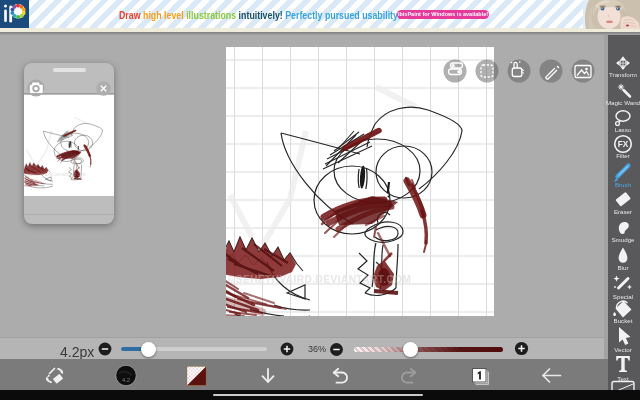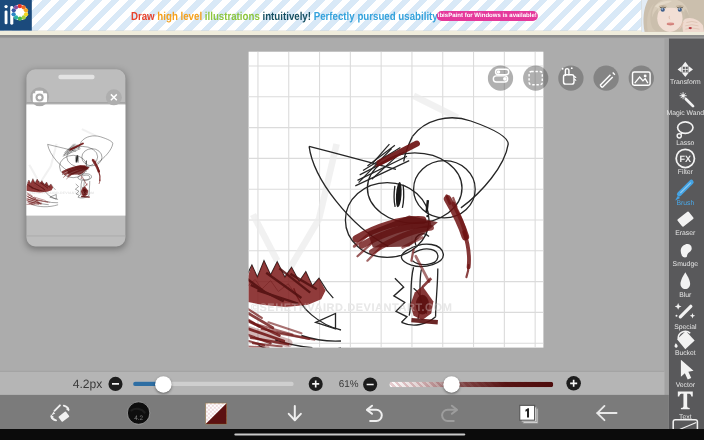--- a/index.html
+++ b/index.html
@@ -308,22 +308,22 @@
   <text x="19" y="317" font-size="6.2" fill="#e6e6e6">Vector</text>
 
   <path d="M12.2,321 H25.8 V325.4 H24.5 C24.2,323.4 23.5,322.9 21.5,322.9 H20.7 V333.8 C20.7,335.3 21.2,335.7 23,335.8 V337 H15 V335.8 C16.8,335.7 17.3,335.3 17.3,333.8 V322.9 H16.5 C14.5,322.9 13.8,323.4 13.5,325.4 H12.2 Z" fill="#f2f2f2"></path>
   <text x="19" y="346" font-size="6.2" fill="#e6e6e6">Text</text>
 
   <rect x="8" y="346.5" width="22" height="13" rx="2" stroke="#f2f2f2" stroke-width="1.4" fill="none"></rect>
   <path d="M9,357.5 L29,349" stroke="#f2f2f2" stroke-width="1" fill="none"></path>
 </svg>
 
 <div class="abs" style="left:0;top:337px;width:604px;height:22px;background:#b5b5b5;border-top:1px solid #a0a0a0;"></div>
-<div class="abs" style="left:60px;top:344px;width:33px;text-align:right;font-size:11px;color:#3a3a3a;">4.2px</div>
-<div class="abs" style="left:296px;top:344px;width:30px;text-align:right;font-size:9px;color:#3a3a3a;">61%</div>
+<div class="abs" style="left:60px;top:344px;width:33px;text-align:right;font-size:14px;color:#3a3a3a;">4.2px</div>
+<div class="abs" style="left:296px;top:344px;width:30px;text-align:right;font-size:9px;color:#3a3a3a;">36%</div>
 
 <div class="abs" style="left:121px;top:346.8px;width:146px;height:4.4px;border-radius:2.2px;background:#cfcfcf;"></div>
 <div class="abs" style="left:121px;top:346.8px;width:28px;height:4.4px;border-radius:2.2px 0 0 2.2px;background:#2e6ea3;"></div>
 
 <div class="abs" style="left:354px;top:346.5px;width:149px;height:5px;border-radius:2.5px;
   background:
    linear-gradient(90deg,rgba(88,15,15,0) 0px,rgba(88,15,15,0.22) 32px,rgba(88,15,15,0.75) 70px,rgba(82,13,13,0.97) 105px,#4e0c0c 149px),
    repeating-linear-gradient(45deg,#fff 0 2.2px,#e8cfd2 2.2px 4.4px);"></div>
 
 <svg class="abs" style="left:96px;top:340px;" width="436" height="18" viewBox="0 0 436 18">

